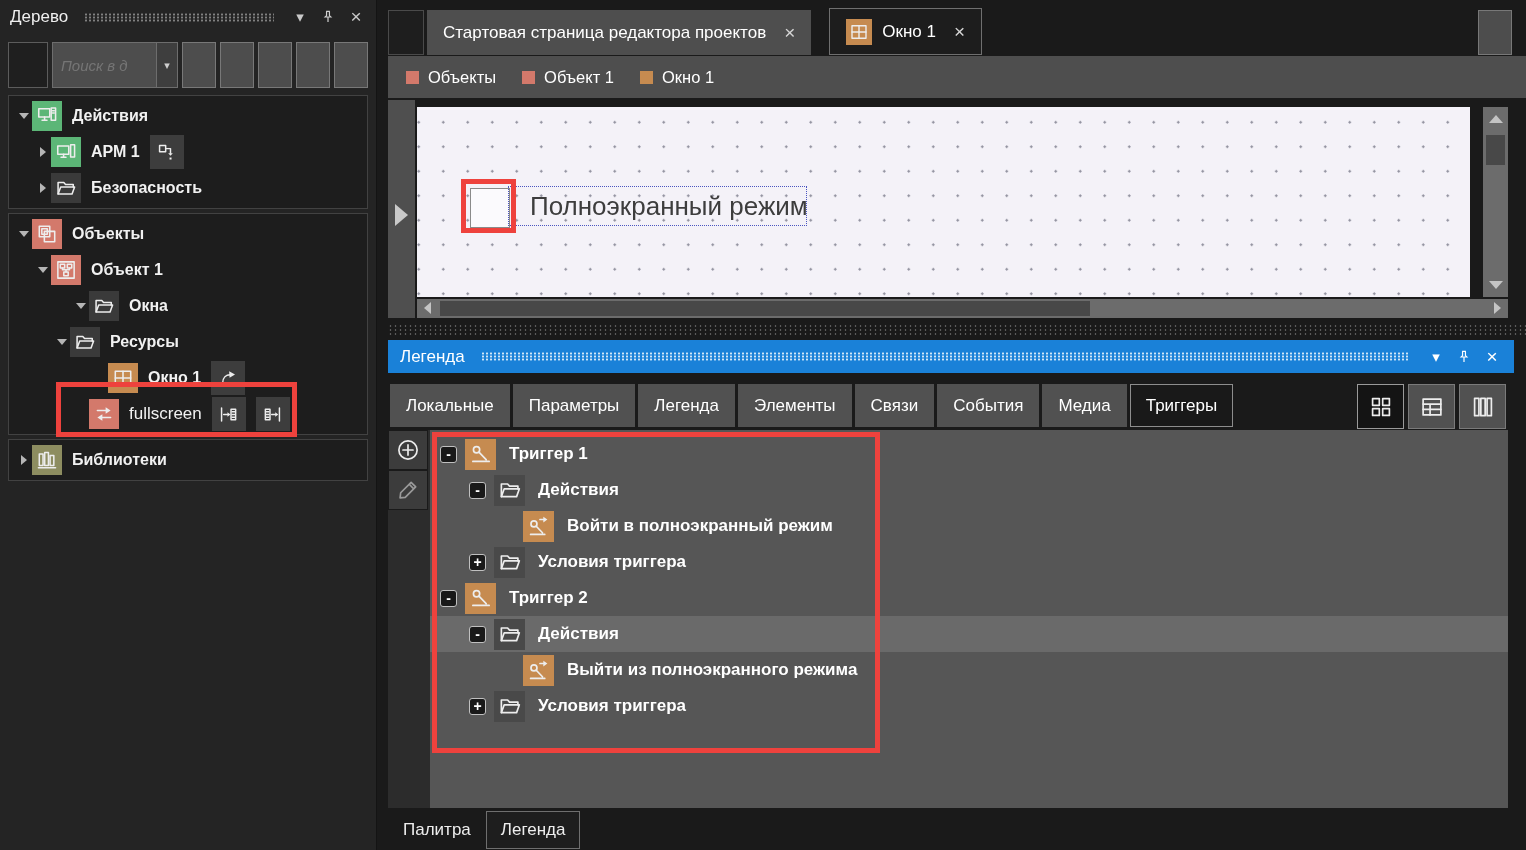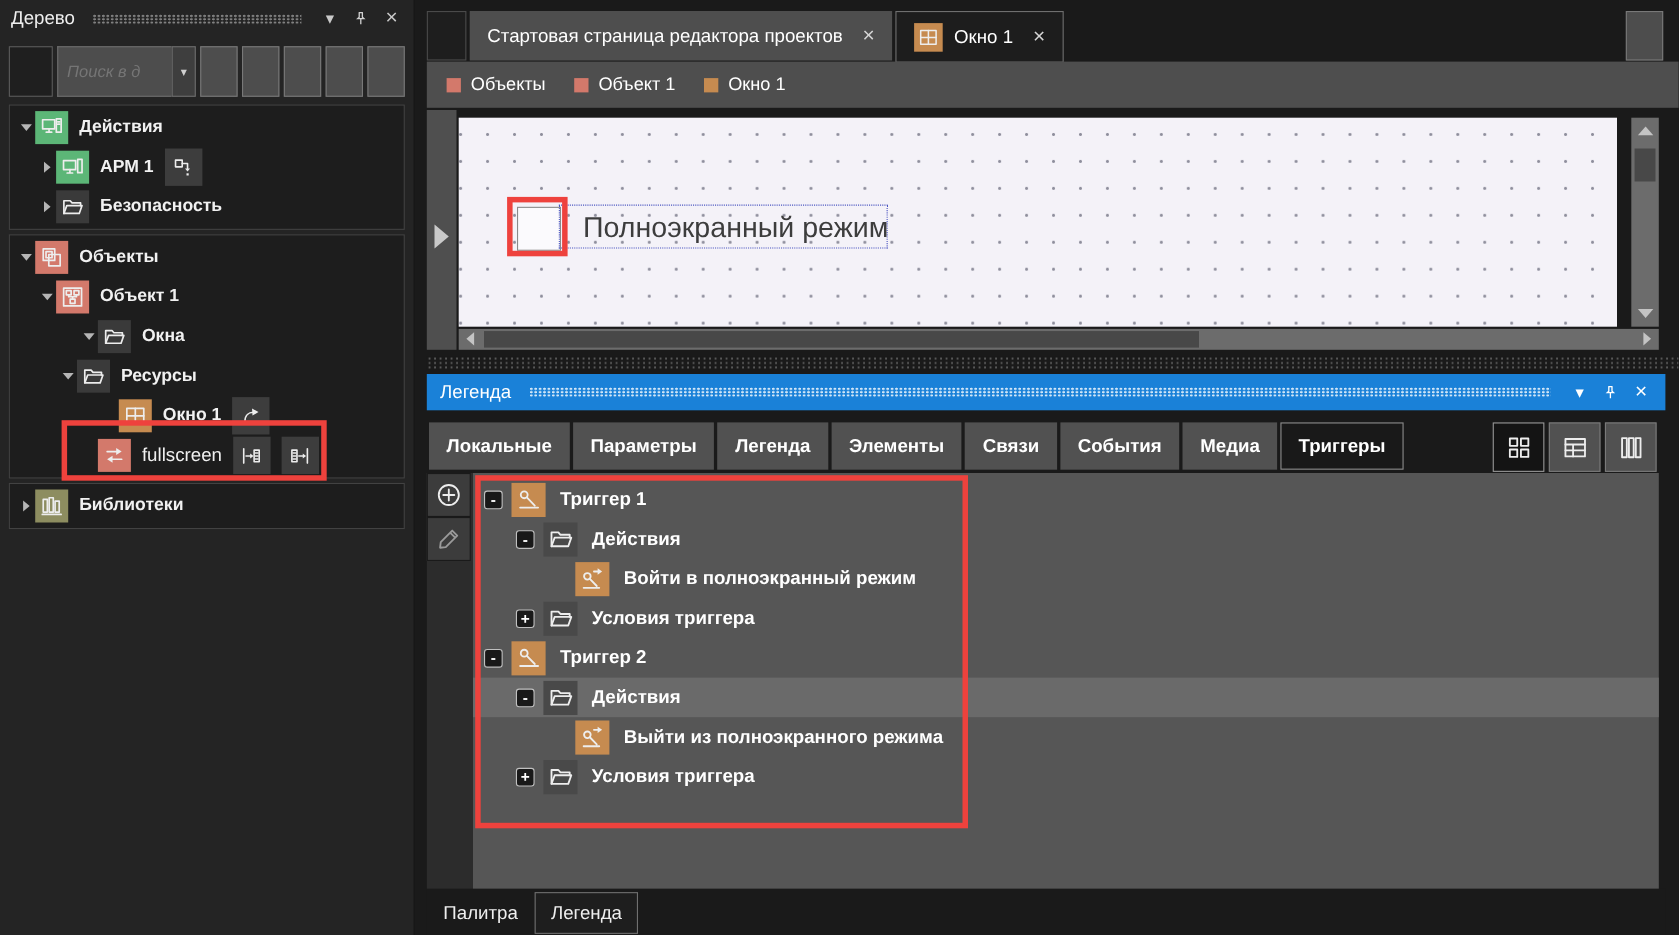--- a/index.html
+++ b/index.html
@@ -86,21 +86,21 @@
   .ha-right{right:7px;top:3px;border-top:6px solid transparent;border-bottom:6px solid transparent;border-left:7px solid #c4c4c4;}
   .splitter{position:absolute;left:388px;top:324px;width:1138px;height:12px;background-color:#1a1a1a;
     background-image:radial-gradient(rgba(135,135,135,.6) 1px,transparent 1.2px);background-size:5px 4px;}
 
   
   .legend-panel{position:absolute;left:388px;top:340px;width:1126px;height:510px;}
   .legend-header{height:33px;background:#1a81d8;display:flex;align-items:center;padding:0 12px;gap:8px;}
   .legend-header .ph-title{color:#fff;}
   .legend-header .drag-dots{background-image:radial-gradient(circle,rgba(255,255,255,.8) 1px,transparent 1.2px);}
   .legend-header .ph-btn{color:#fff;}
-  .legend-tabs-row{position:absolute;left:2px;top:44px;height:43px;display:flex;gap:3px;font-weight:bold;}
+  .legend-tabs-row{position:absolute;left:2px;top:44px;height:43px;display:flex;gap:3px;}
   .ltab{padding:0 15px;background:#515151;color:#fff;font-size:17px;display:flex;align-items:center;border:1px solid transparent;white-space:nowrap;}
   .ltab.active{background:#191919;border:1px solid #8d8d8d;}
   .layout-btns{position:absolute;right:8px;top:44px;display:flex;gap:4px;}
   .lay{width:47px;height:45px;background:#515151;border:1px solid #7a7a7a;display:flex;align-items:center;justify-content:center;padding:0;}
   .lay.active{background:#141414;border-color:#9a9a9a;}
   .lay svg{width:24px;height:24px;}
   .legend-content{position:absolute;left:0;top:90px;width:1122px;height:378px;}
   .legend-side{position:absolute;left:0;top:0;width:42px;height:378px;background:#2c2c2c;}
   .sbtn{width:40px;height:40px;background:#3c3c3c;border:1px solid #1a1a1a;display:flex;align-items:center;justify-content:center;padding:0;}
   .sbtn svg{width:24px;height:24px;}
@@ -370,21 +370,21 @@
 <div class="doc-tabbar">
   <button class="tab-list-btn">
       <span class="ic" id="i-tab-list">
         <svg viewBox="0 0 20 20" fill="none" stroke="#ededed" stroke-width="1.4" stroke-linecap="round" stroke-linejoin="round">
           <path d="M8.2 4.4h8M8.2 7.8h8M8.2 11.2h8M8.2 14.6h8"></path>
           <path d="M4.6 3.8v7.2"></path>
           <path d="M2.8 11l1.8 2.4L6.4 11z" fill="#ededed" stroke="none"></path>
         </svg>
       </span>
     </button>
-  <div id="doc-tabs" style="display:flex;gap:3px;">
+  <div id="doc-tabs" style="display:flex;gap:18px;align-items:flex-end;">
       <div class="doc-tab">
         <span>Стартовая страница редактора проектов</span>
         <span class="x">×</span>
       </div>
       <div class="doc-tab active">
         <span class="tab-icon">
           <svg viewBox="0 0 20 20" fill="none" stroke="#ededed" stroke-width="1.4" stroke-linecap="round" stroke-linejoin="round">
             <rect x="3" y="3.8" width="14" height="12.4"></rect>
             <path d="M10 3.8v12.4M3 10h14"></path>
           </svg>

